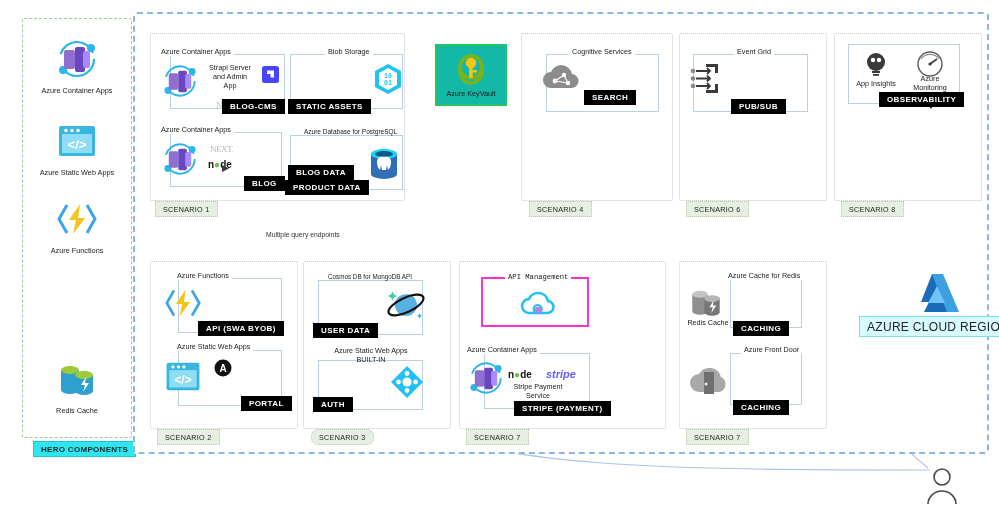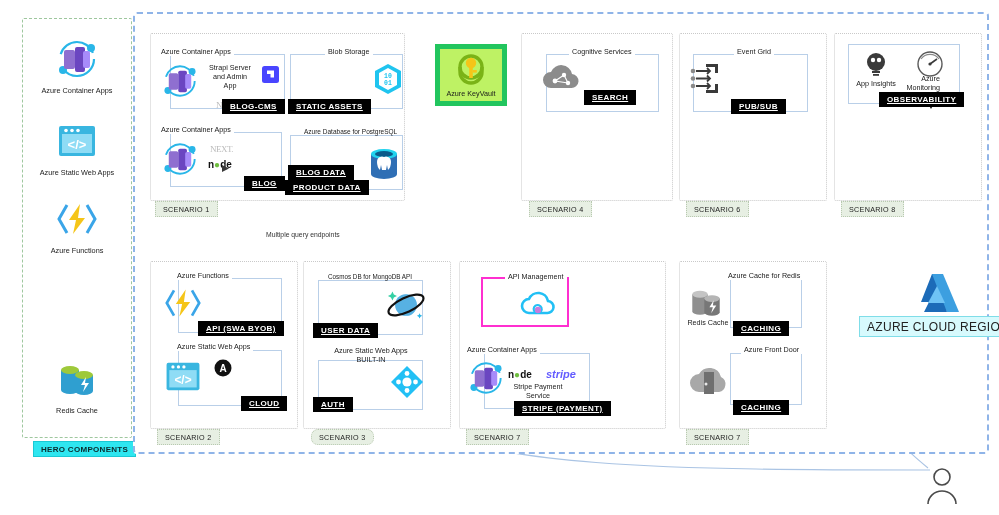--- a/index.html
+++ b/index.html
@@ -46,28 +46,28 @@
   .svc-frame {
     position: absolute; border: 1px solid #b9cfe8; background: transparent;
   }
   .svc-title {
     position: absolute; font-size: 7.2px; color: #1a1a1a; white-space: nowrap;
     background: #fff; padding: 0 3px; line-height: 1.15; text-align: center;
   }
   .chip {
     position: absolute; background: #000; color: #fff;
     font-size: 8px; font-weight: bold; letter-spacing: .4px;
-    padding: 3px 8px; white-space: nowrap; text-align: center; text-decoration: underline;
+    padding: 3px 8px; white-space: nowrap; text-align: center;
   }
   .sub-lbl { position: absolute; font-size: 7.2px; color: #1a1a1a;
              text-align: center; line-height: 1.25; white-space: nowrap; }
   .ico { position: absolute; }
   .note { position: absolute; font-size: 6.8px; color: #333; white-space: nowrap; }
 
-  .kv-box { border: 5px solid #22c55e; background: #bef264; }
+  .kv-box { border: 2px solid #22c55e; background: #14b8a6; }
   .apim-box { border: 2px solid #ff2fd0; background: #fff; }
 </style>
 </head>
 <body>
 
 <div class="canvas">
 
   <svg class="abs" style="left:0;top:0;width:999px;height:515px;">
     <defs>
       <marker id="ah-blue" markerWidth="7" markerHeight="7" refX="6" refY="3" orient="auto">
@@ -323,21 +323,21 @@
     </div>
     <div class="sub-lbl" style="left:0px; top:35px; width:56px;">App Insights</div>
     <div class="ico" style="left:68px; top:6px;">
       <svg width="28" height="28" viewBox="0 0 28 28">
         <circle cx="14" cy="14" r="12" fill="#fff" stroke="#5a5a5a" stroke-width="1.4"></circle>
         <path d="M5,9 a11,11 0 0,1 18,0" fill="none" stroke="#8a8a8a" stroke-width="1.2"></path>
         <path d="M14,14 L21,9" stroke="#3a3a3a" stroke-width="1.6"></path>
         <circle cx="14" cy="14" r="1.6" fill="#3a3a3a"></circle>
       </svg>
     </div>
-    <div class="sub-lbl" style="left:36px; top:30px; width:56px;text-align:right;">Azure<br>Monitoring</div>
+    <div class="sub-lbl" style="left:54px; top:30px; width:56px;">Azure<br>Monitoring</div>
     <svg class="abs" style="left:78px;top:57px;" width="10" height="8">
         <path d="M5,8 L1,1 L9,1 z" fill="#111"></path>
       </svg>
   </div>
   <div class="chip" style="left:879px; top:92px;">OBSERVABILITY</div>
 
   <div class="note" style="left:266px; top:231px;">Multiple query endpoints</div>
 
   <div class="abs scenario-box" style="left:150px; top:261px; width:148px; height:168px;"></div>
   <div class="tag tag-scn" style="left:157px; top:429px;">SCENARIO 2</div>
@@ -368,21 +368,21 @@
         <text x="23" y="26" font-size="13" font-family="Liberation Sans, sans-serif" fill="#fff" text-anchor="middle" font-weight="bold">&lt;/&gt;</text>
       </svg>
     </div>
     <div class="ico" style="left:56px; top:18px;">
       <svg width="18" height="18" viewBox="0 0 18 18">
         <circle cx="9" cy="9" r="8.5" fill="#111"></circle>
         <text x="9" y="13" font-size="10" fill="#fff" text-anchor="middle" font-family="Liberation Sans, sans-serif" font-weight="bold">A</text>
       </svg>
     </div>
   </div>
-  <div class="chip" style="left:241px; top:396px;">CLOUD</div>
+  <div class="chip" style="left:241px; top:396px;">PORTAL</div>
 
   <div class="abs scenario-box" style="left:303px; top:261px; width:148px; height:168px;"></div>
   <div class="tag tag-scn" style="left:311px; top:429px;border-radius:7px;">SCENARIO 3</div>
 
   <div class="svc" style="left:311px; top:270px;">
     <div class="svc-frame" style="left:7px; top:10px; width:105px; height:55px;"></div>
     <div class="svc-title" style="left:14px; top:3px; font-size:6.3px;">Cosmos DB for MongoDB API</div>
     <div class="ico" style="left:72px; top:16px;">
       <svg width="46" height="38" viewBox="0 0 50 42">
         <circle cx="25" cy="21" r="12" fill="#6fc3ef"></circle>
@@ -407,21 +407,21 @@
         <circle cx="9.5" cy="18" r="2.4" fill="#fff"></circle>
           <circle cx="26.5" cy="18" r="2.4" fill="#fff"></circle>
       </svg>
     </div>
   </div>
   <div class="chip" style="left:313px; top:397px;">AUTH</div>
 
   <div class="abs scenario-box" style="left:459px; top:261px; width:207px; height:168px;"></div>
   <div class="tag tag-scn" style="left:466px; top:429px;">SCENARIO 7</div>
 
-  <div class="abs apim-box" style="left:481px; top:277px; width:88px; height:50px;">
+  <div class="abs apim-box" style="left:481px; top:277px; width:108px; height:50px;font-family:Liberation Mono, monospace;">
     <div class="svc-title" style="left:22px; top:-6px;">API Management</div>
     <div class="ico" style="left:36px; top:10px;">
       <svg width="38" height="34" viewBox="0 0 38 34">
         <path d="M10,24 a7,7 0 0,1 0,-14 a10,10 0 0,1 19,2 a6,6 0 0,1 -1,12 z" fill="none" stroke="#22c0f5" stroke-width="2.6"></path>
         <path d="M19,24 a4,4 0 1,0 -3,-1" fill="none" stroke="#22c0f5" stroke-width="2.2"></path>
         <circle cx="19" cy="21" r="3.2" fill="#c77bdd"></circle>
       </svg>
     </div>
   </div>
 

